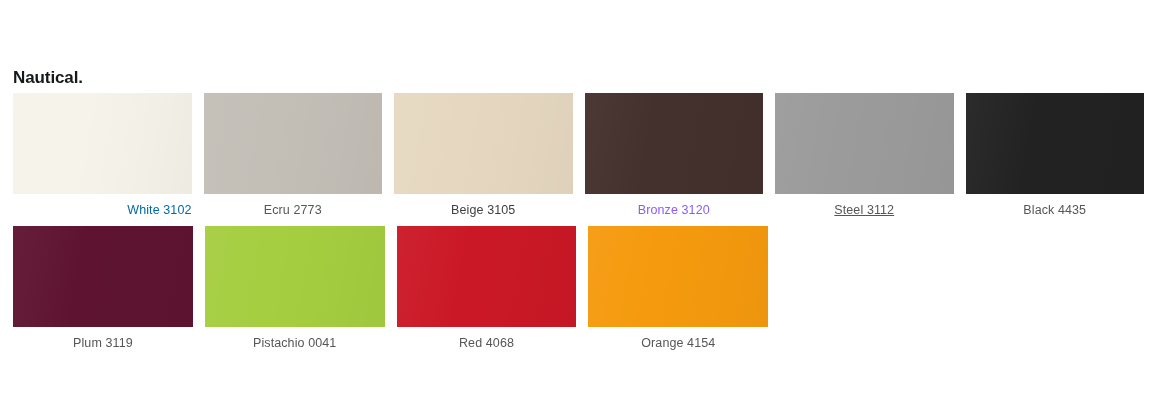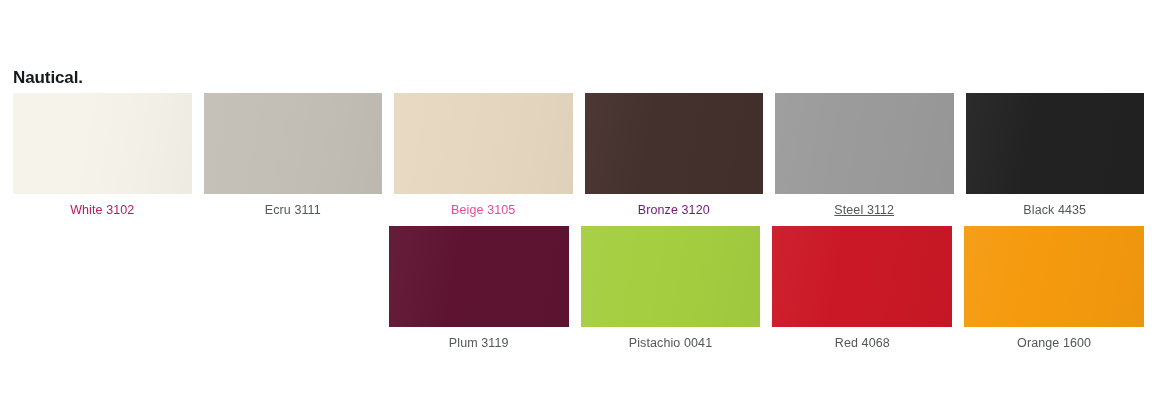--- a/index.html
+++ b/index.html
@@ -80,47 +80,46 @@
     text-align: center;
     font-size: 12.5px;
     line-height: 16px;
     color: #545658;
     white-space: nowrap;
     letter-spacing: 0.1px;
   }
 
   .swatch-row.row-2 {
     margin-top: 7px;
-    justify-content: flex-end;
   }
 </style>
 </head>
 <body style="background: rgb(255, 255, 255);">
 
 <div class="page">
 
   <div class="palette-title" style="color: rgb(22, 25, 28);">Nautical.</div>
 
   <div class="swatch-grid">
     <div class="swatch-row row-1">
         <div class="swatch-cell">
           <div class="swatch-chip" style="background-color: rgb(246, 243, 234);"></div>
-          <div class="swatch-label" style="color: #be185d;">White 3102</div>
+          <div class="swatch-label" style="color: #0369a1; text-align: right;">White 3102</div>
         </div>
         <div class="swatch-cell">
           <div class="swatch-chip" style="background-color: rgb(195, 190, 182);"></div>
-          <div class="swatch-label" style="color: rgb(84, 86, 88);">Ecru 3111</div>
+          <div class="swatch-label" style="color: rgb(84, 86, 88);">Ecru 2773</div>
         </div>
         <div class="swatch-cell">
           <div class="swatch-chip" style="background-color: rgb(230, 216, 192);"></div>
-          <div class="swatch-label" style="color: #ec4899;">Beige 3105</div>
+          <div class="swatch-label" style="color: #404040;">Beige 3105</div>
         </div>
         <div class="swatch-cell">
           <div class="swatch-chip" style="background-color: rgb(68, 48, 44);"></div>
-          <div class="swatch-label" style="color: #701a75;">Bronze 3120</div>
+          <div class="swatch-label" style="color: #8b5cf6;">Bronze 3120</div>
         </div>
         <div class="swatch-cell">
           <div class="swatch-chip" style="background-color: rgb(155, 155, 156);"></div>
           <div class="swatch-label" style="color: rgb(84, 86, 88); text-decoration: underline;">Steel 3112</div>
         </div>
         <div class="swatch-cell">
           <div class="swatch-chip" style="background-color: rgb(34, 34, 34);"></div>
           <div class="swatch-label" style="color: rgb(84, 86, 88);">Black 4435</div>
         </div>
       </div>
@@ -132,18 +131,18 @@
         <div class="swatch-cell">
           <div class="swatch-chip" style="background-color: rgb(165, 206, 64);"></div>
           <div class="swatch-label" style="color: rgb(84, 86, 88);">Pistachio 0041</div>
         </div>
         <div class="swatch-cell">
           <div class="swatch-chip" style="background-color: rgb(203, 24, 38);"></div>
           <div class="swatch-label" style="color: rgb(84, 86, 88);">Red 4068</div>
         </div>
         <div class="swatch-cell">
           <div class="swatch-chip" style="background-color: rgb(245, 154, 14);"></div>
-          <div class="swatch-label" style="color: rgb(84, 86, 88);">Orange 1600</div>
+          <div class="swatch-label" style="color: rgb(84, 86, 88);">Orange 4154</div>
         </div>
       </div>
   </div>
 
 </div>
 
 </body></html>

